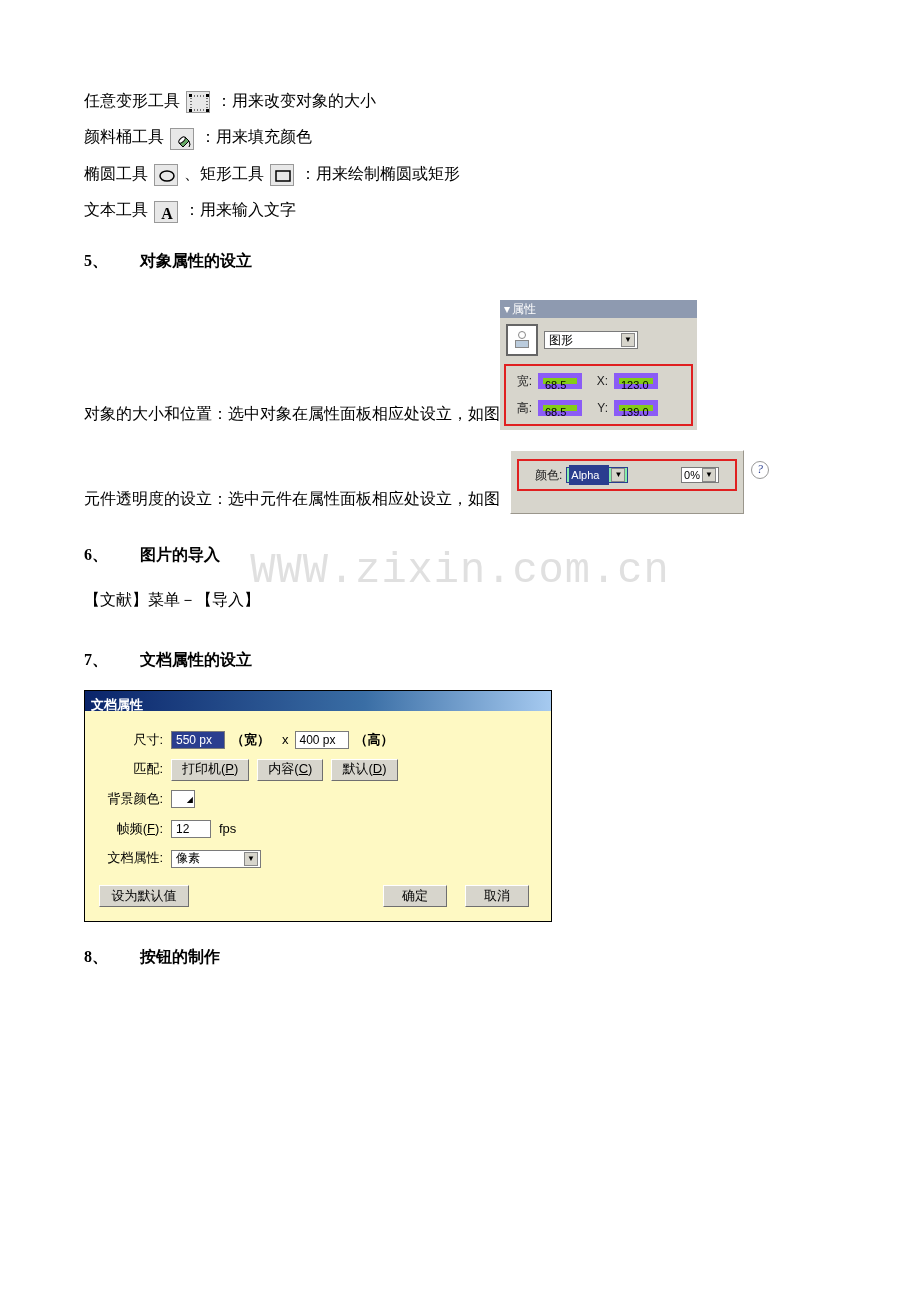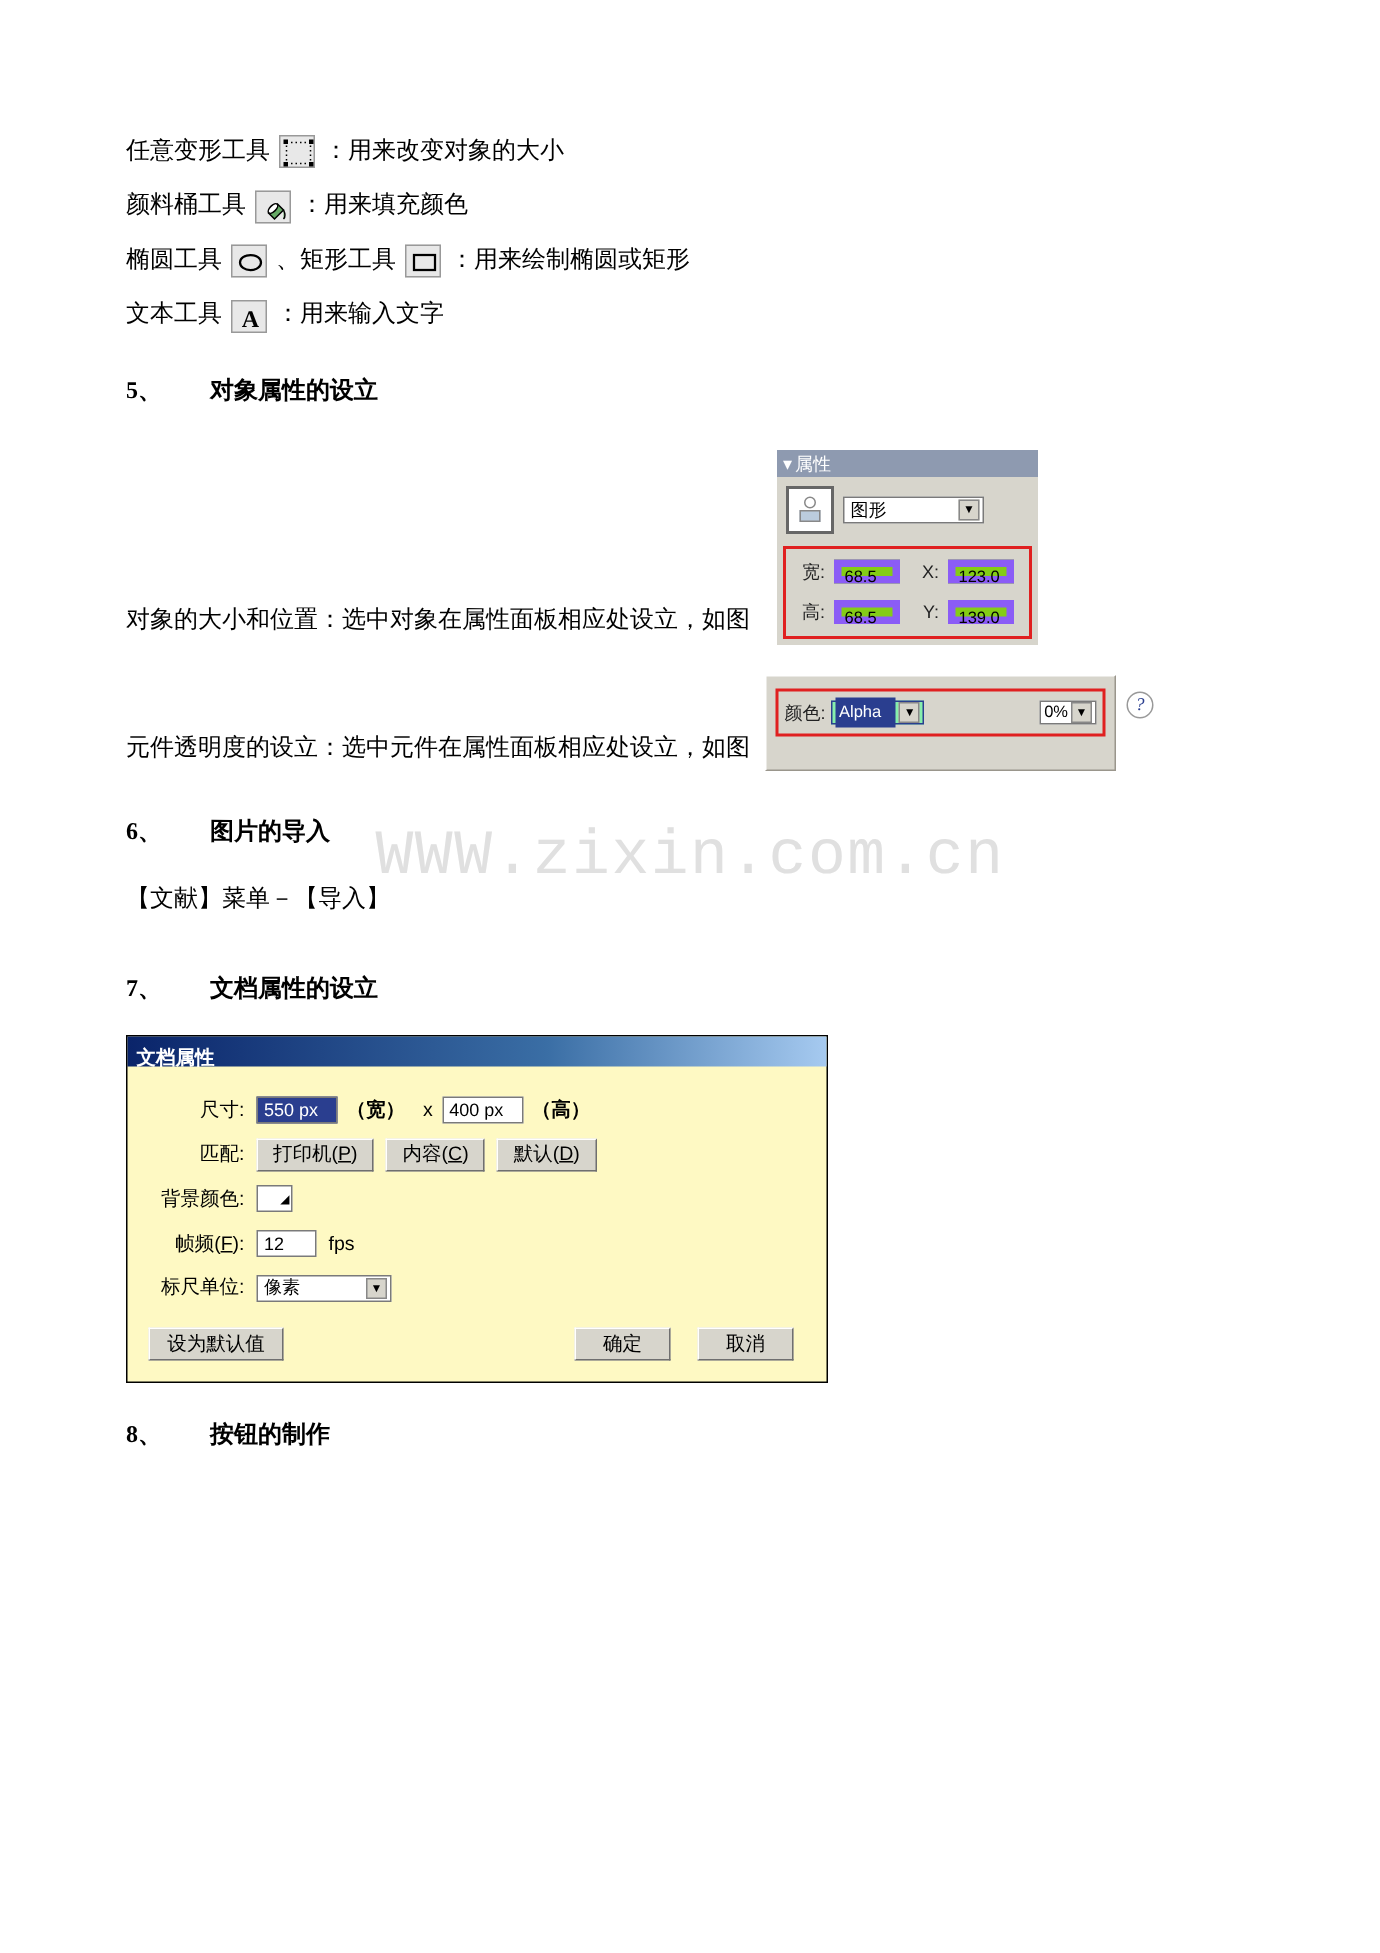--- a/index.html
+++ b/index.html
@@ -25,26 +25,26 @@
   }
   .inline-icon svg { position: absolute; top: 0; left: 0; }
   .section-num { display: inline-block; width: 52px; font-weight: bold; font-family: "SimHei","SimSun",serif;}
   .section-title { font-weight: bold; font-family: "SimHei","SimSun",serif;}
   .section-row { margin: 20px 0 14px 0; }
 
   
   .prop-panel {
     display: inline-block;
     vertical-align: bottom;
-    width: 174px;
+    width: 197px;
     background: #d7d5cc;
     font-family: "MS Sans Serif","SimSun",sans-serif;
     font-size: 12px;
     color: #000;
-    margin-left: 18px;
+    margin-left: 0;
   }
   .prop-panel .titlebar {
     background: #8e9ab0;
     color: #fff;
     height: 18px;
     line-height: 18px;
     padding-left: 4px;
     font-size: 12px;
   }
   .prop-panel .titlebar .tri { color: #fff; margin-right: 2px; }
@@ -100,21 +100,21 @@
     padding: 8px 6px 22px 6px;
     position: relative;
     border-top: 1px solid #fff;
     border-left: 1px solid #fff;
     border-right: 1px solid #9a968c;
     border-bottom: 1px solid #9a968c;
   }
   .alpha-panel .redbox {
     border: 2px solid #e02020;
     display: flex; align-items:center; gap:4px;
-    padding: 3px 4px;
+    padding: 3px 16px;
   }
   .alpha-panel .lbl { color:#222; }
   .alpha-panel .dd {
     background:#86efac; border:1px solid #2a3e8f; height:16px;
     display:inline-flex; align-items:center; padding:0 2px 0 2px;
     font-size:11px;
   }
   .alpha-panel .dd .sel { background:#2a3e8f; color:#fff; padding:0 10px 0 2px; display:inline-block; }
   .alpha-panel .dd .carrow, .alpha-panel .pct .carrow {
     width:14px; height:14px; background:#d7d5cc; border:1px solid #888;
@@ -335,21 +335,21 @@
       <span class="color-swatch">
           <span class="tri">◢</span>
         </span>
     </div>
     <div class="drow">
       <span class="dlabel">帧频(<u>F</u>):</span>
       <span class="txtfield" style="min-width:40px;">12</span>
       <span style="margin-left:8px;">fps</span>
     </div>
     <div class="drow">
-      <span class="dlabel">标尺单位:</span>
+      <span class="dlabel">文档属性:</span>
       <span class="select-box">
         <span>像素</span>
         <span class="carrow">▼</span>
       </span>
     </div>
     <div class="btnrow">
       <span class="btn" style="min-width:90px;">设为默认值</span>
       <span class="rgrp">
         <span class="btn">确定</span>
         <span class="btn">取消</span>

